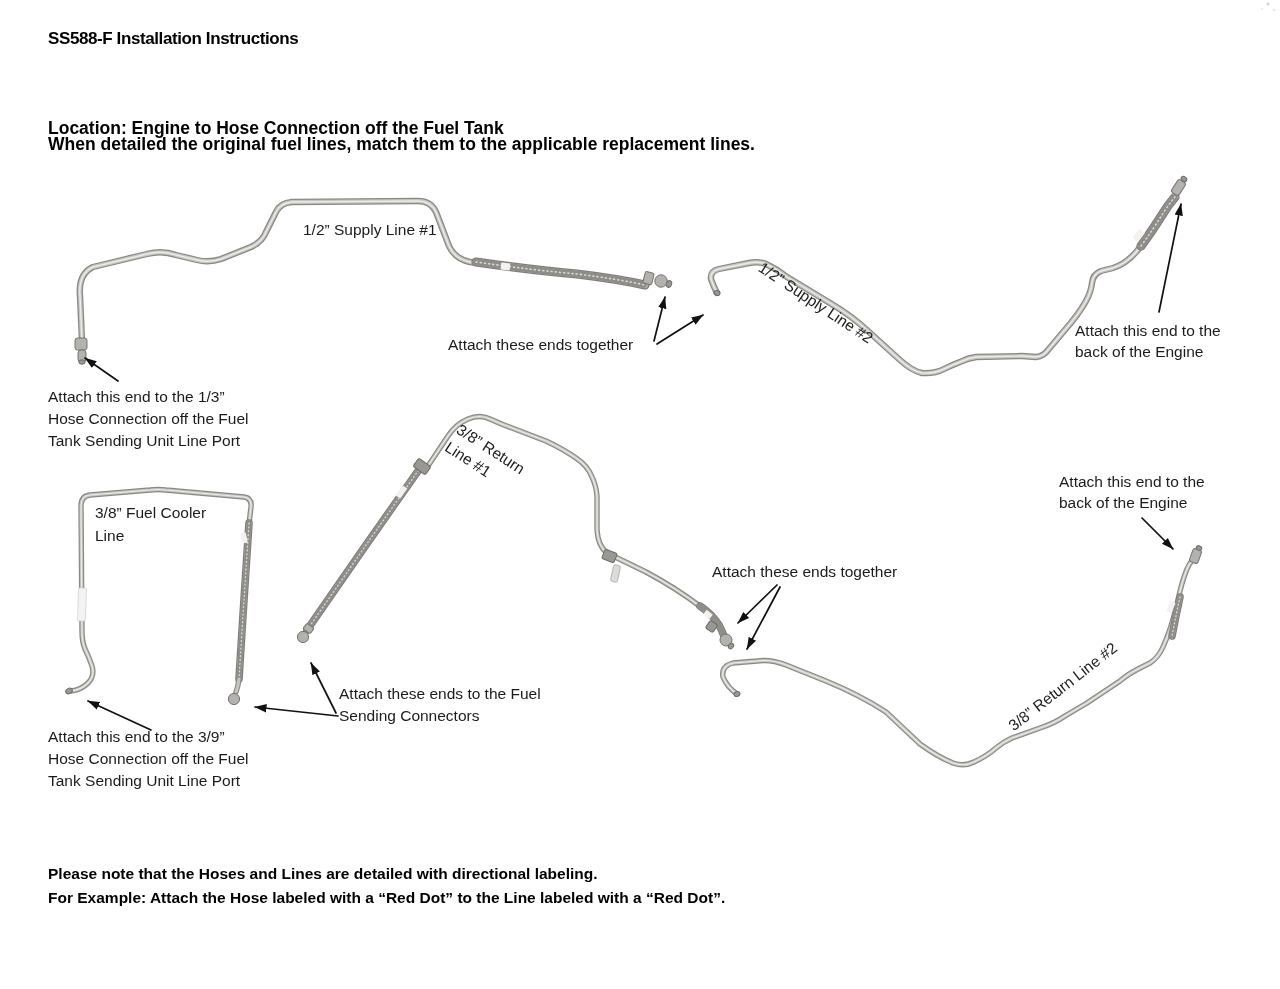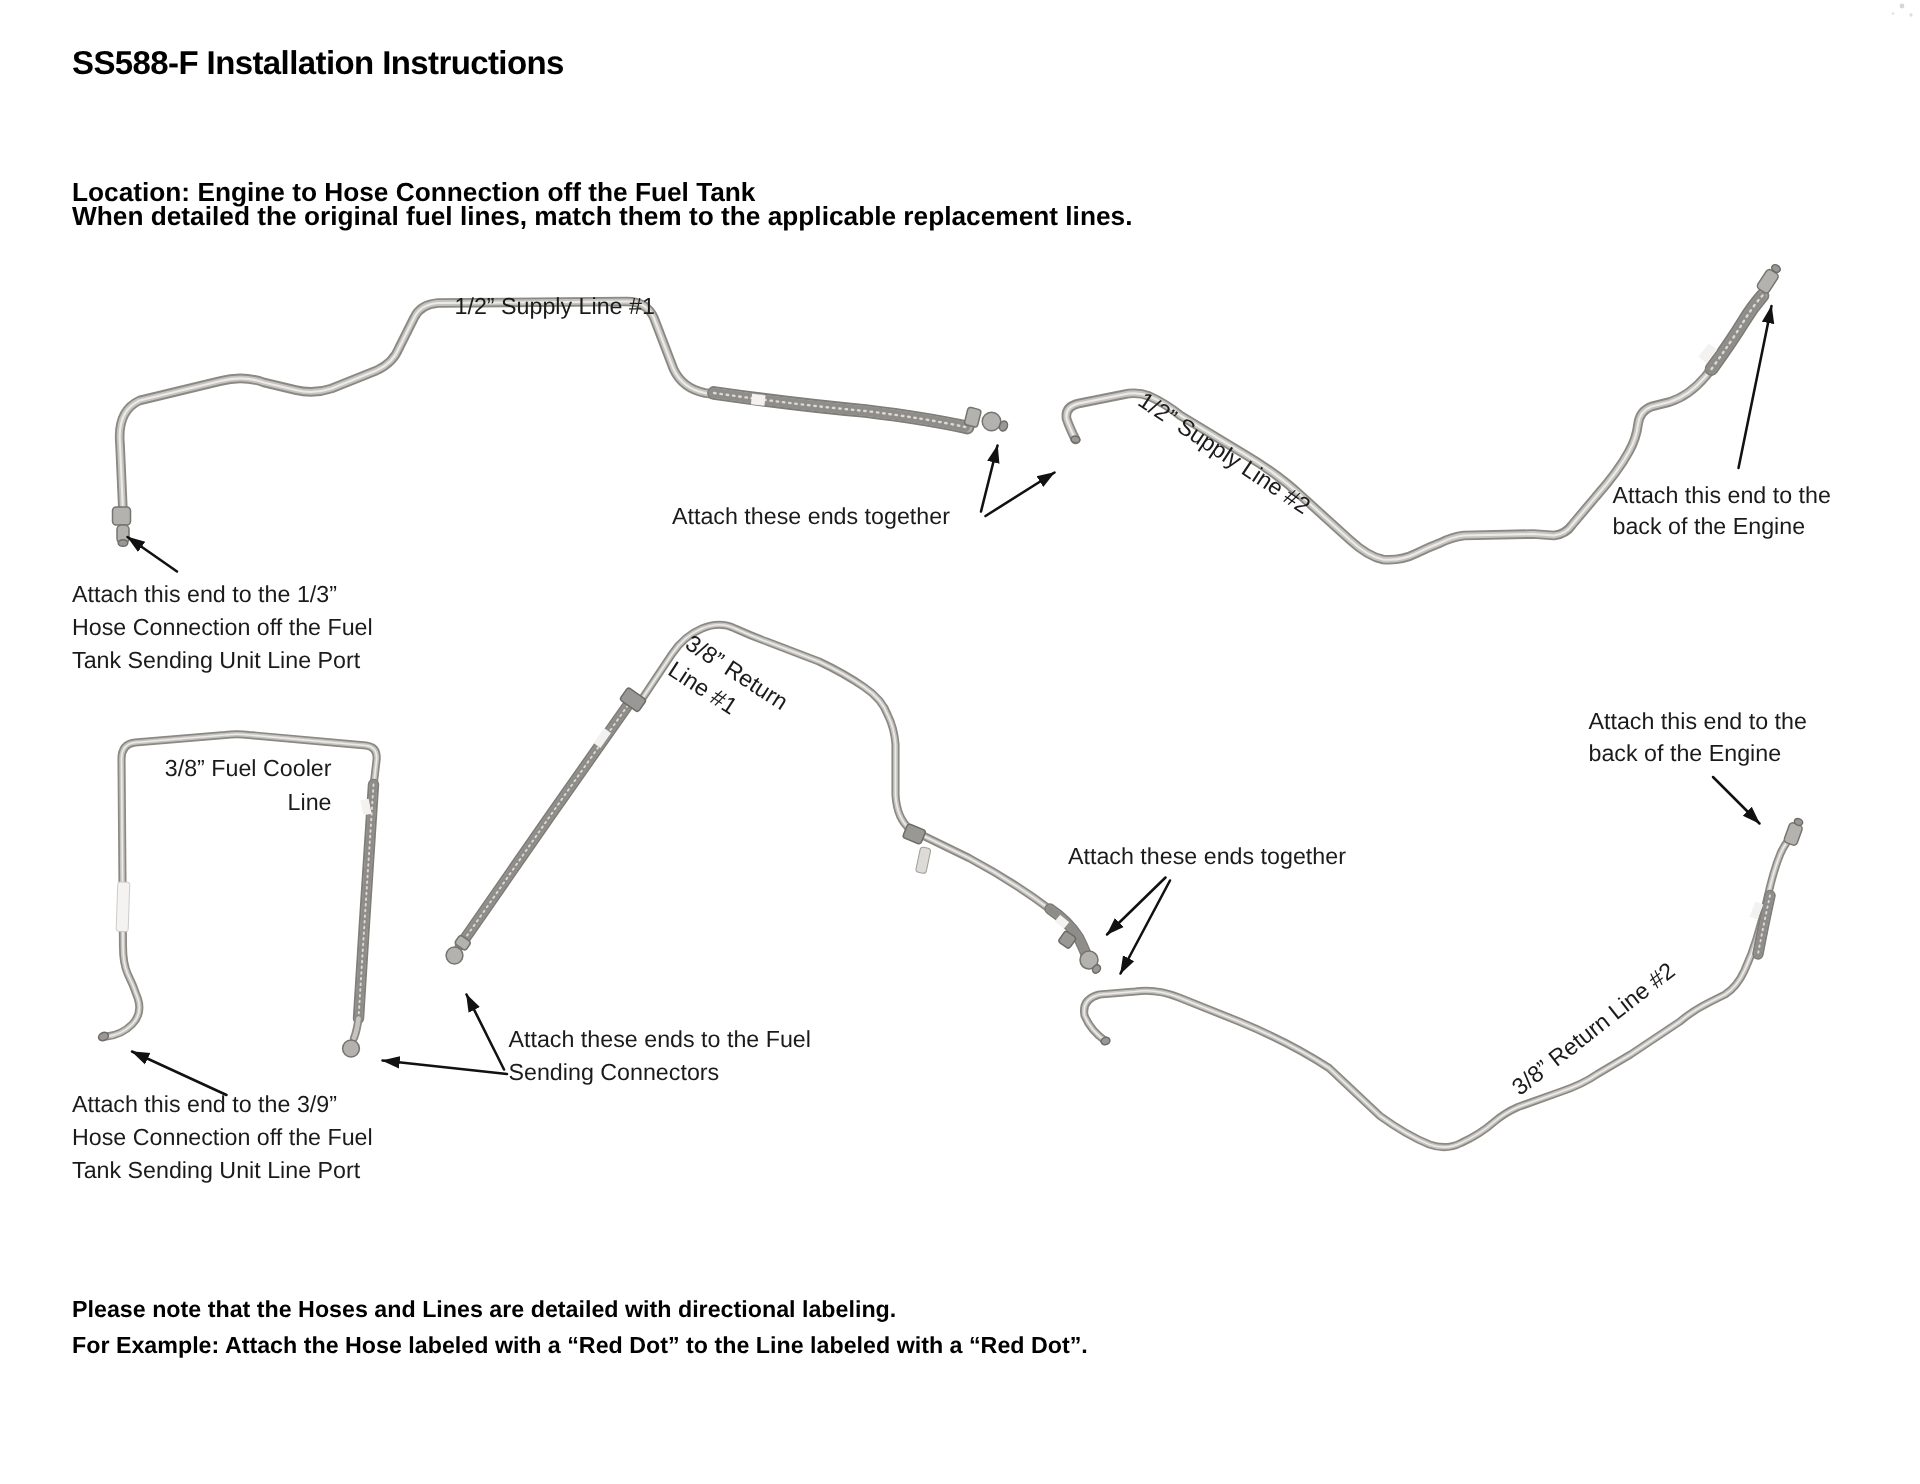--- a/index.html
+++ b/index.html
@@ -2,25 +2,25 @@
 <html><head>
 <meta charset="utf-8">
 <style>
   html,body{margin:0;padding:0;}
   body{
     width:1280px;height:989px;position:relative;overflow:hidden;
     background:#ffffff;color:#1b1b1b;
     font-family:"Liberation Sans", sans-serif;
   }
   .abs{position:absolute;}
-  .title{font-size:22px;font-weight:bold;letter-spacing:-0.4px;color:#000;}
+  .title{font-size:17px;font-weight:bold;letter-spacing:-0.4px;color:#000;}
   .subhead{font-size:17.5px;font-weight:bold;color:#000;}
   .lbl{font-size:15.5px;line-height:21px;white-space:pre-line;}
   .lbl3{line-height:22px;}
-  .lbl-c{text-align:right;line-height:23px;}
+  .lbl-c{text-align:left;line-height:23px;}
   .footer{font-size:15.5px;font-weight:bold;line-height:23px;white-space:pre-line;color:#000;}
   .rot{transform-origin:0 0;}
   svg{position:absolute;left:0;top:0;}
   
   .te,.tc,.th,.te3,.tc3,.th3,.be,.bc,.bt,.bh,.be3,.bc3,.bt3,.bh3,.wb,.wb3,.ar{
     fill:none;stroke-linecap:round;stroke-linejoin:round;
   }
   .te {stroke:#8b8984;stroke-width:6.4;}
   .tc {stroke:#c6c4c0;stroke-width:3.9;}
   .th {stroke:#ecebe8;stroke-width:1.4;}
@@ -164,21 +164,21 @@
     <circle cx="1268" cy="4" r="1.6" fill="#b8b6b2"></circle>
     <circle cx="1274" cy="10" r="1.1" fill="#c4c2be"></circle>
     <circle cx="1262" cy="9" r="0.9" fill="#cfcdc9"></circle>
   </g>
 </svg>
 
 <div class="abs title" style="left:48px;top:29px;">SS588-F Installation Instructions</div>
 <div class="abs subhead" style="left:48px;top:81px;margin-top:37px;">Location: Engine to Hose Connection off the Fuel Tank</div>
 <div class="abs subhead" style="left:48px;top:134px;">When detailed the original fuel lines, match them to the applicable replacement lines.</div>
 
-<div class="abs lbl" style="left:303px;top:194px;">1/2” Supply Line #1</div>
+<div class="abs lbl" style="left:303px;top:219px;">1/2” Supply Line #1</div>
 <div class="abs lbl" style="left:448px;top:334px;">Attach these ends together</div>
 <div class="abs lbl rot" style="left:766px;top:257px;transform:rotate(33.5deg);">1/2” Supply Line #2</div>
 <div class="abs lbl" style="left:1075px;top:320px;">Attach this end to the
 back of the Engine</div>
 <div class="abs lbl lbl3" style="left:48px;top:386px;">Attach this end to the 1/3”
 Hose Connection off the Fuel
 Tank Sending Unit Line Port</div>
 
 <div class="abs lbl lbl-c" style="left:95px;top:501px;width:126px;">3/8” Fuel Cooler
 Line</div>

